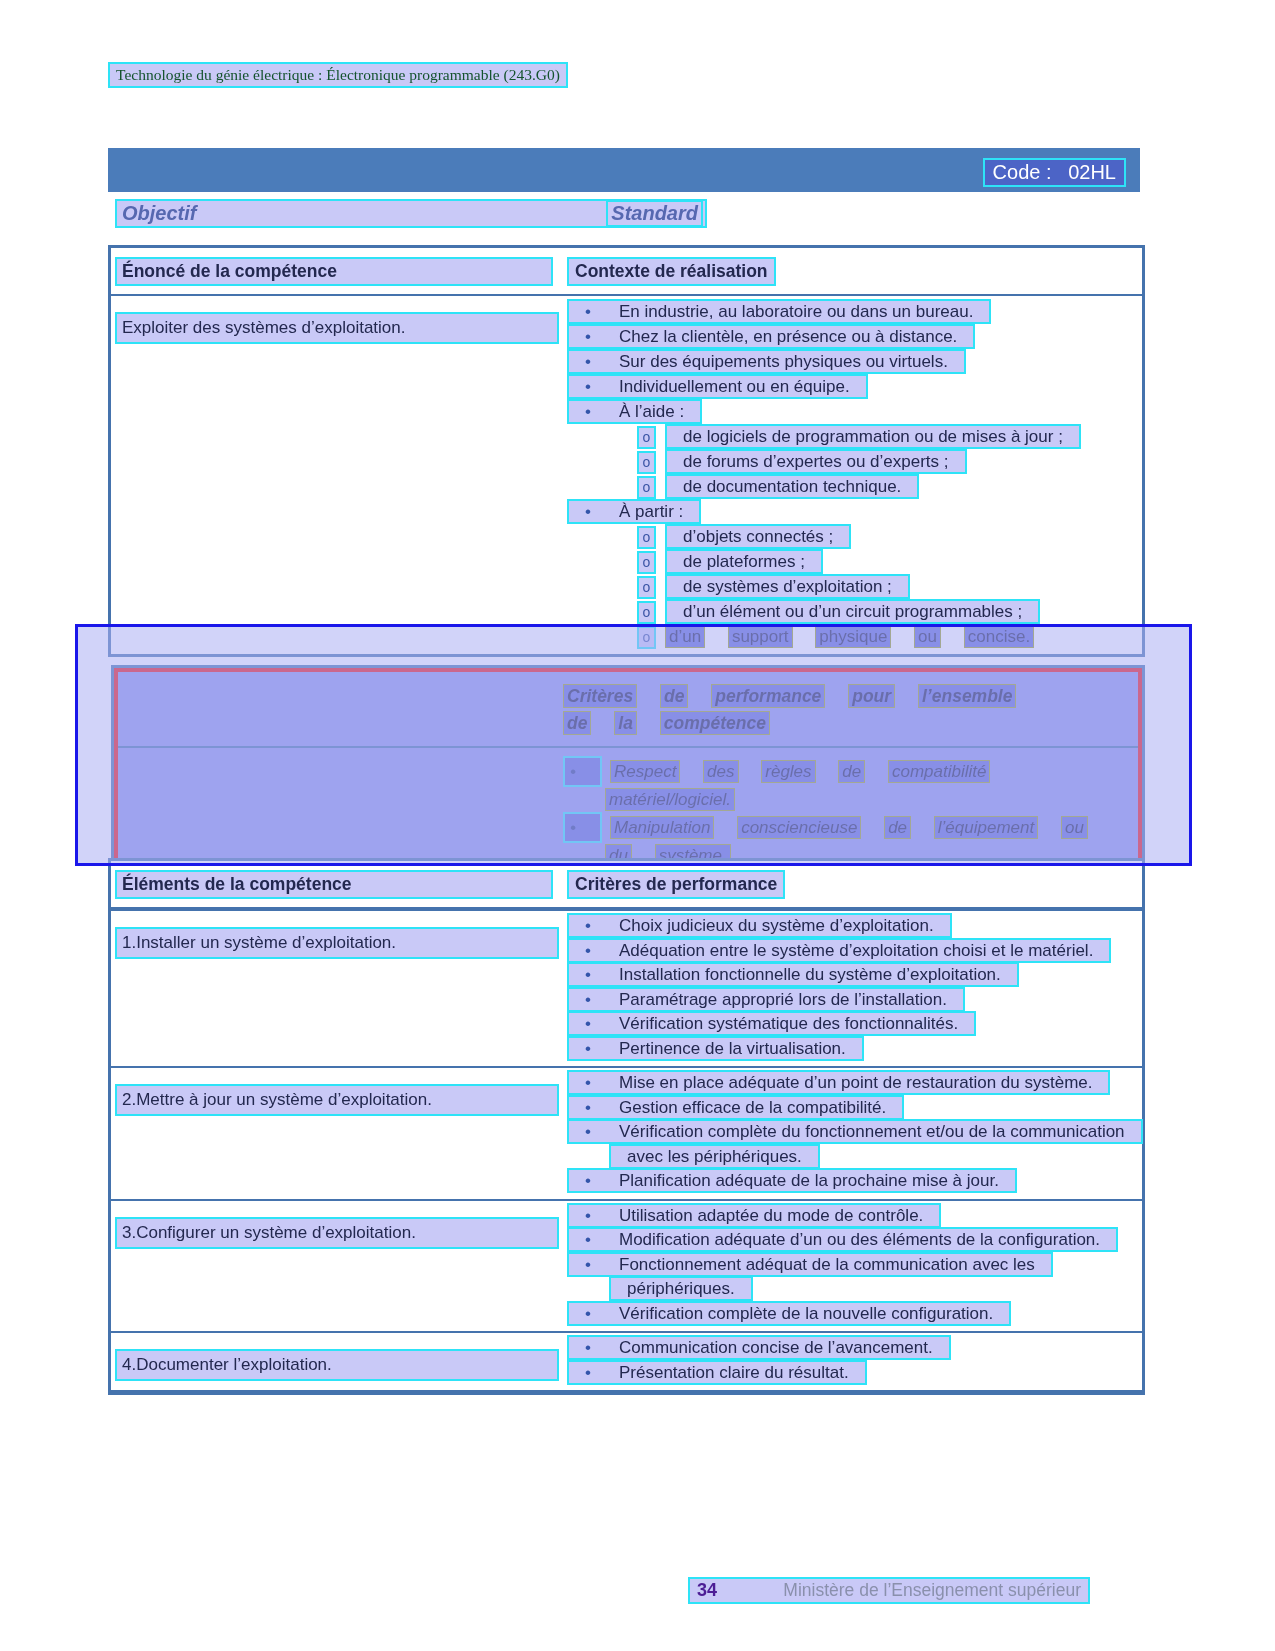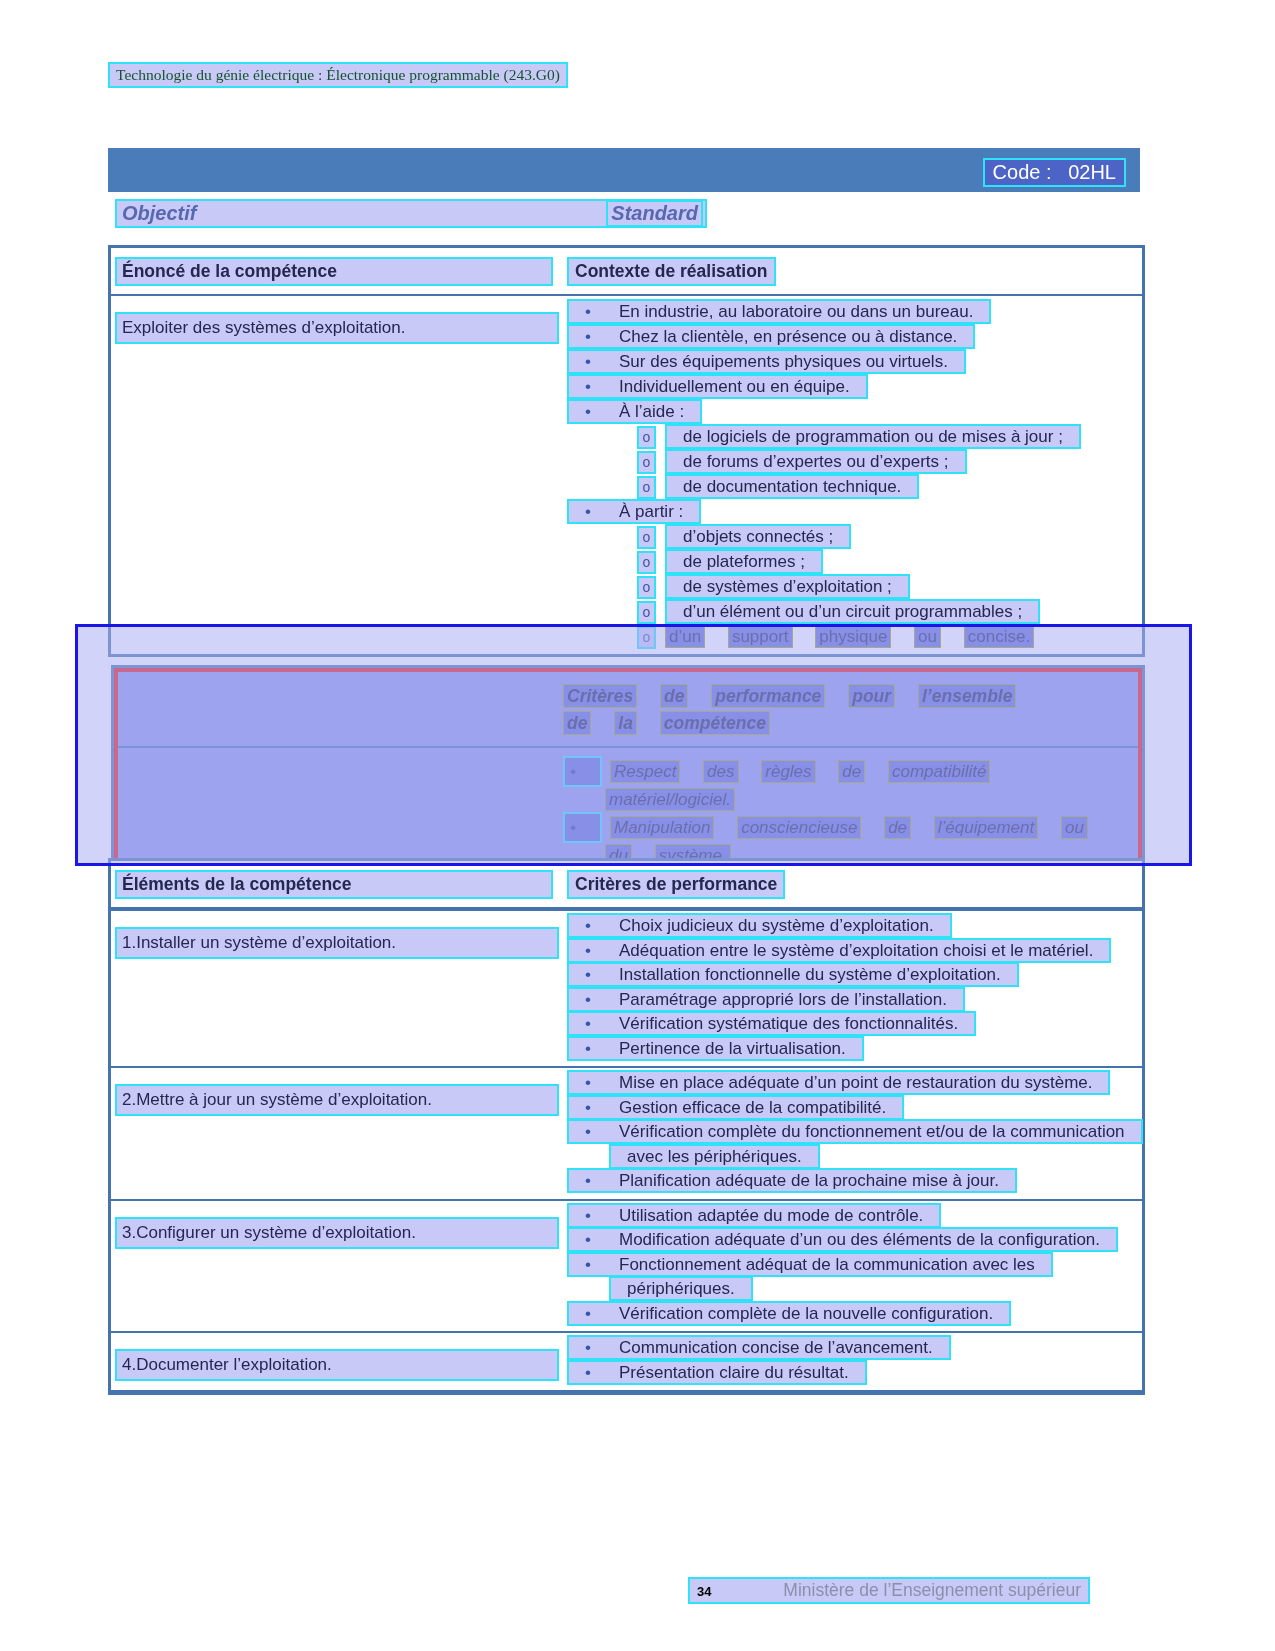--- a/index.html
+++ b/index.html
@@ -59,21 +59,21 @@
       box-decoration-break:clone;-webkit-box-decoration-break:clone;}
   .wl.mark{display:inline-block;width:28px;border:2px solid #2ee3f7;color:#2a3f90;
            text-indent:0;padding:1px 2px 1px 5px;margin-right:8px;}
 
   
   .overlay{position:absolute;left:75px;top:624px;width:1111px;height:236px;
            background:rgba(172,174,244,0.55);border:3px solid #1a16ea;pointer-events:none;z-index:5;}
 
   .footer{position:absolute;left:688px;top:1577px;width:402px;display:flex;justify-content:space-between;
           align-items:baseline;background:#c9c9f7;border:2px solid #2ee3f7;padding:1px 7px;box-sizing:border-box;}
-  .pageno{color:#000000;font-size:13px;font-weight:bold;}
+  .pageno{color:#4c1d95;font-size:18px;font-weight:bold;}
   .ministry{color:#8a90ac;font-size:17.5px;}
 </style>
 </head>
 <body>
 
 <div class="page">
 
   <div class="doc-header">
     <span class="hl fit">Technologie du génie électrique : Électronique programmable (243.G0)</span>
   </div>

